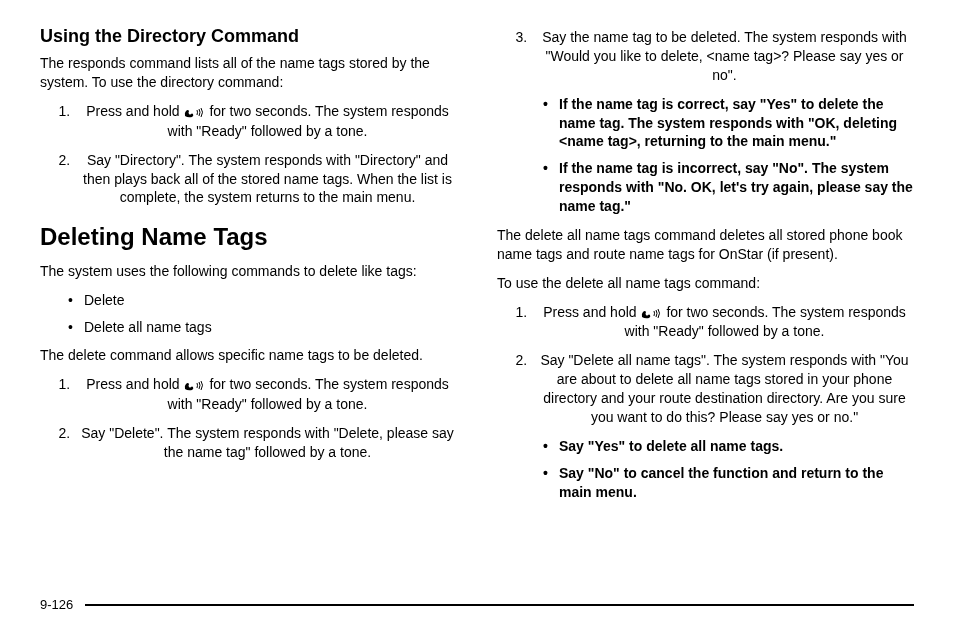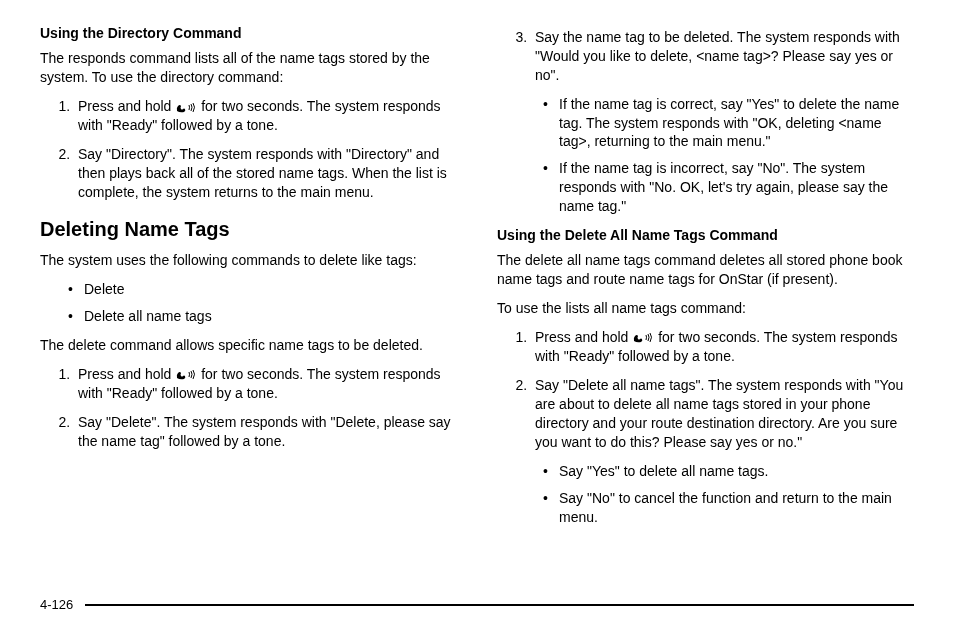--- a/index.html
+++ b/index.html
@@ -19,37 +19,38 @@
     }
     .columns {
       display: flex;
       gap: 40px;
       height: 560px;
     }
     .col {
       flex: 1;
     }
     h2 {
-      font-size: 20px;
+      font-size: 24px;
       font-weight: bold;
       margin-top: 14px;
       margin-bottom: 8px;
     }
     h3 {
-      font-size: 14px;
+      font-size: 18px;
       font-weight: bold;
       margin-top: 10px;
       margin-bottom: 6px;
     }
     p {
       margin-bottom: 10px;
     }
     ol {
       padding-left: 34px;
       margin-bottom: 10px;
+      text-align: center;
     }
     ol li {
       margin-bottom: 10px;
       padding-left: 4px;
     }
     ul {
       list-style: none;
       padding-left: 28px;
       margin-bottom: 10px;
     }
@@ -62,20 +63,21 @@
       content: "•";
       position: absolute;
       left: 0;
       top: 0;
       font-size: 14px;
     }
     .nested {
       padding-left: 46px;
       margin-top: 8px;
       margin-bottom: 10px;
+      font-weight: bold;
     }
     .nested li {
       padding-left: 16px;
     }
     .icon {
       font-style: italic;
       font-size: 14px;
       vertical-align: middle;
     }
     .footer {
@@ -133,37 +135,36 @@
   </div>
 
   <div class="col">
     <ol start="3" style="margin-top:4px">
       <li>Say the name tag to be deleted. The system responds with "Would you like to delete, &lt;name tag&gt;? Please say yes or no".</li>
     </ol>
     <ul class="nested">
       <li>If the name tag is correct, say "Yes" to delete the name tag. The system responds with "OK, deleting &lt;name tag&gt;, returning to the main menu."</li>
       <li>If the name tag is incorrect, say "No". The system responds with "No. OK, let's try again, please say the name tag."</li>
     </ul>
-    <h3>Using the Delete All Name Tags Command</h3>
     <p>The delete all name tags command deletes all stored phone book name tags and route name tags for OnStar (if present).</p>
-    <p>To use the lists all name tags command:</p>
+    <p>To use the delete all name tags command:</p>
     <ol>
       <li>
         <span>Press and hold </span><span class="icon">
           <svg width="22" height="12" viewBox="0 0 22 12" style="vertical-align:-2px">
             <path d="M2 9 Q1 6 3 4 Q5 2 6 4 Q5 6 6 7 Q7 8 8 7 Q9 6 10 7 Q11 9 9 10 Q5 11 2 9 Z" fill="#000"></path>
             <path d="M14 3 Q15 5 14 8 M16 2 Q18 5 16 9 M18 1 Q21 5 18 10" stroke="#000" fill="none" stroke-width="1"></path>
           </svg>
         </span><span> for two seconds. The system responds with "Ready" followed by a tone.</span>
       </li>
       <li>Say "Delete all name tags". The system responds with "You are about to delete all name tags stored in your phone directory and your route destination directory. Are you sure you want to do this? Please say yes or no."</li>
     </ol>
     <ul class="nested">
       <li>Say "Yes" to delete all name tags.</li>
       <li>Say "No" to cancel the function and return to the main menu.</li>
     </ul>
   </div>
 </div>
 
 <div class="footer">
-  <span class="pagenum">4-126</span>
+  <span class="pagenum">9-126</span>
   <div class="rule"></div>
 </div>
 
 </body></html>

